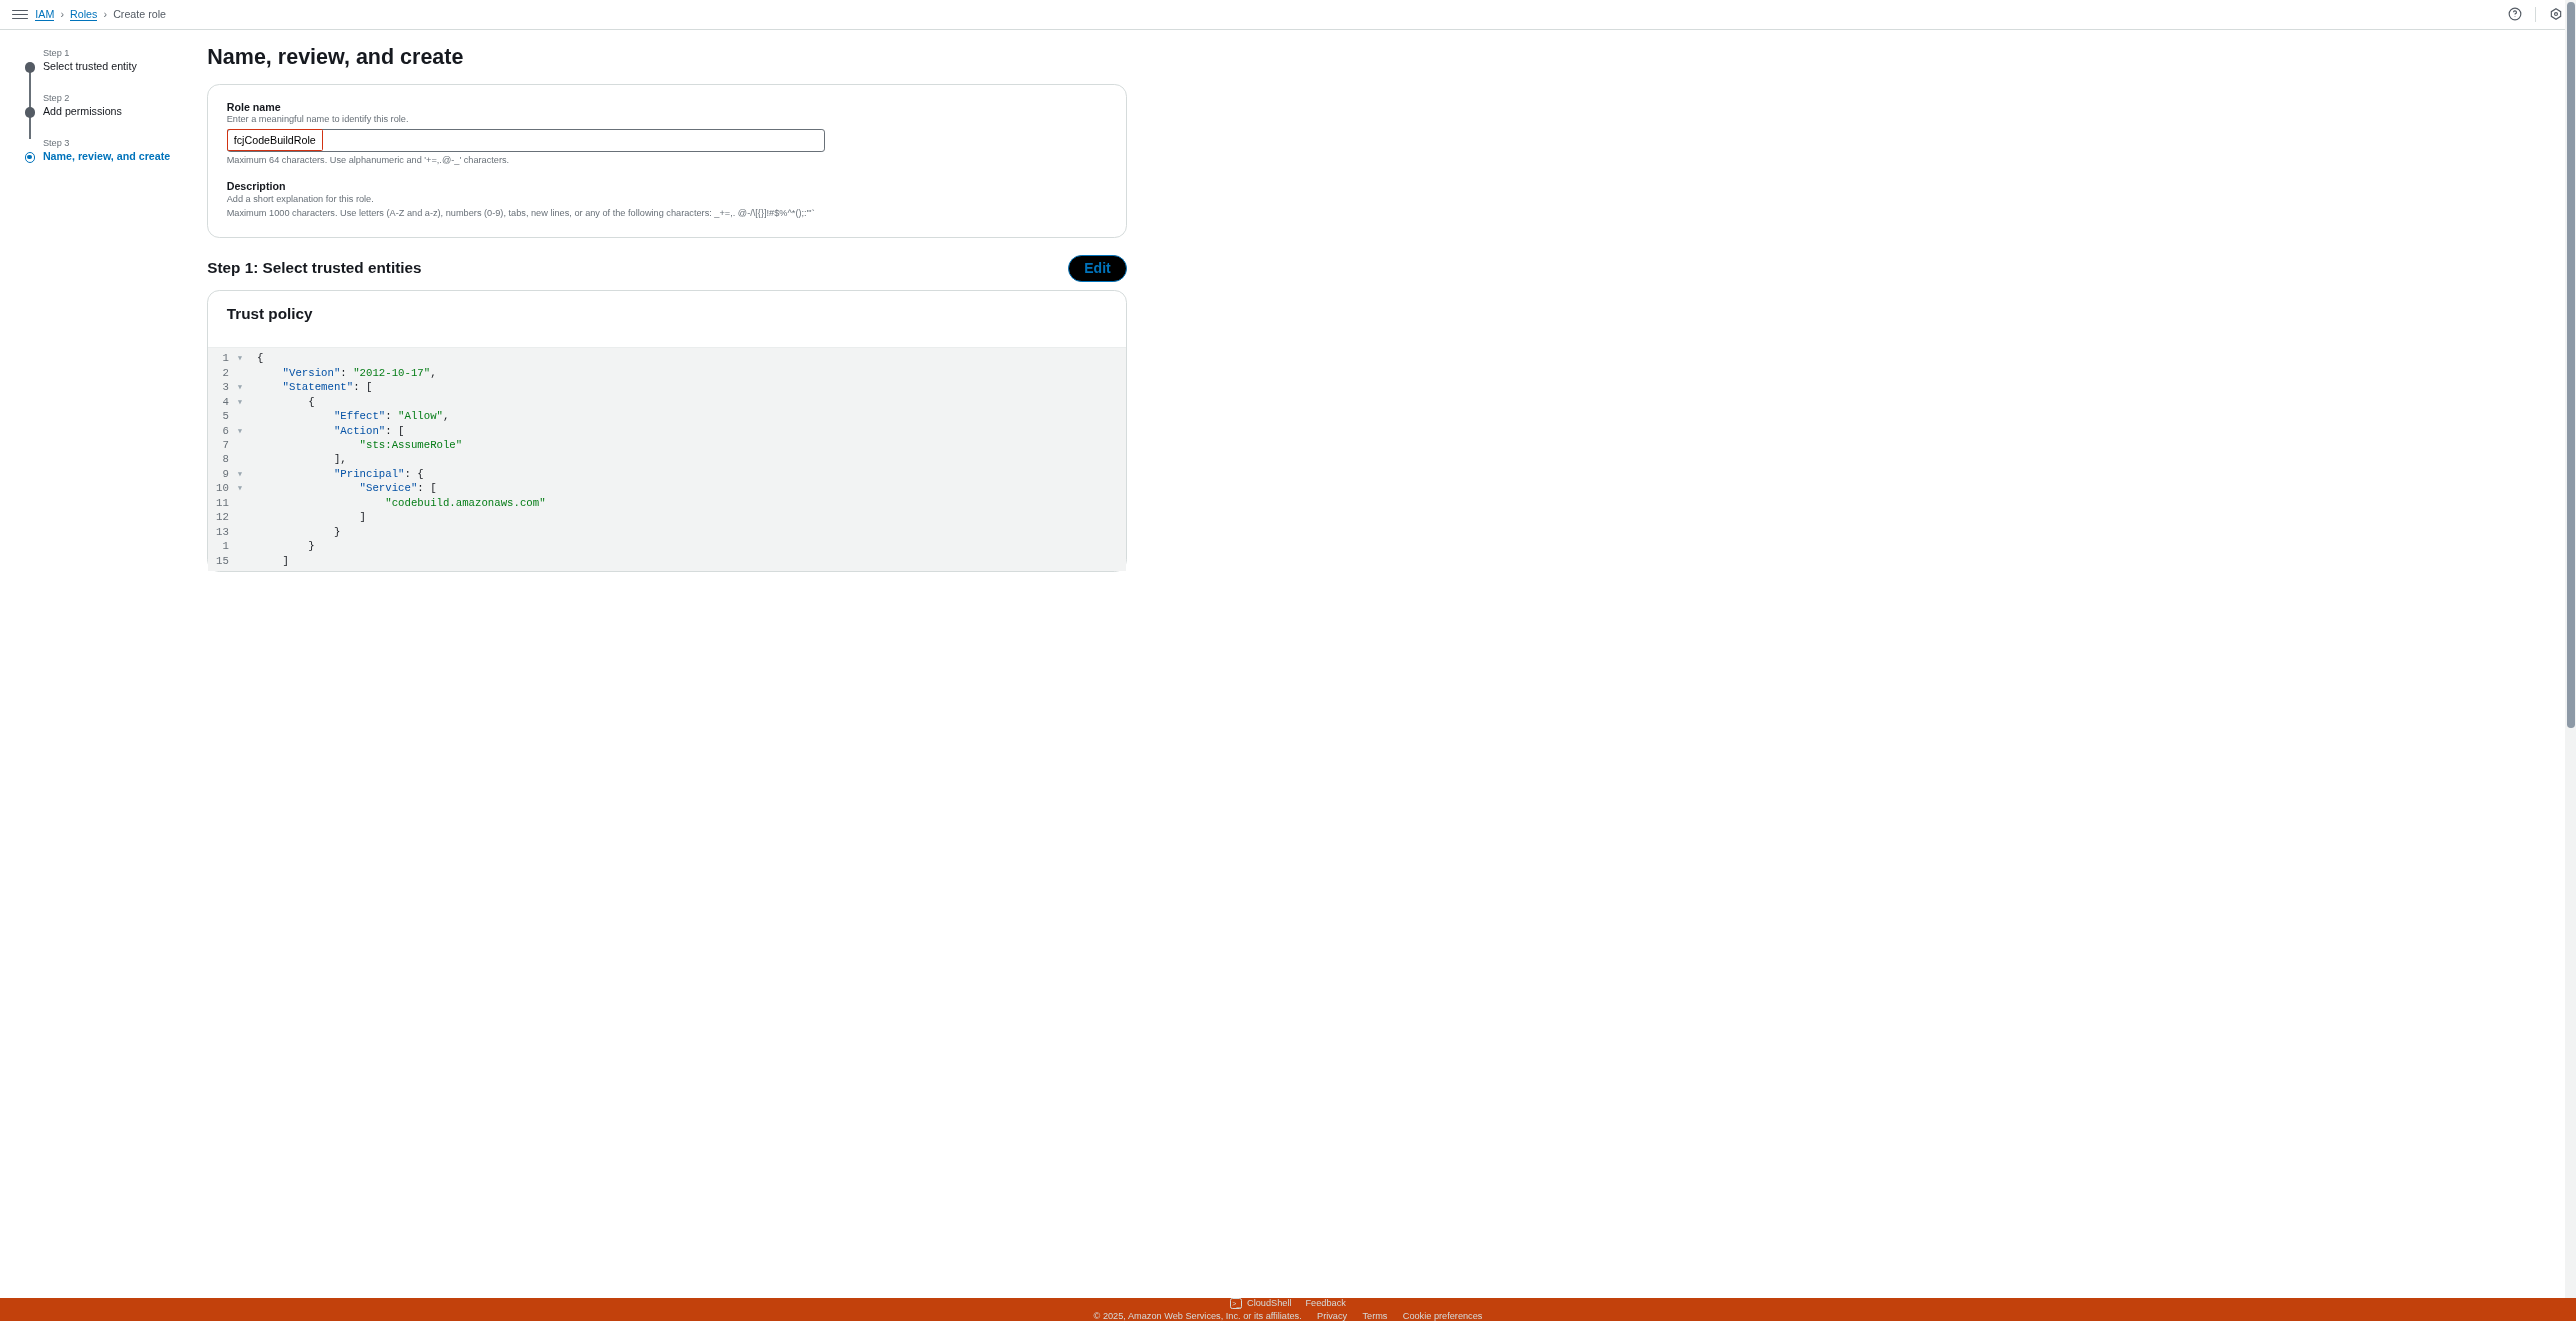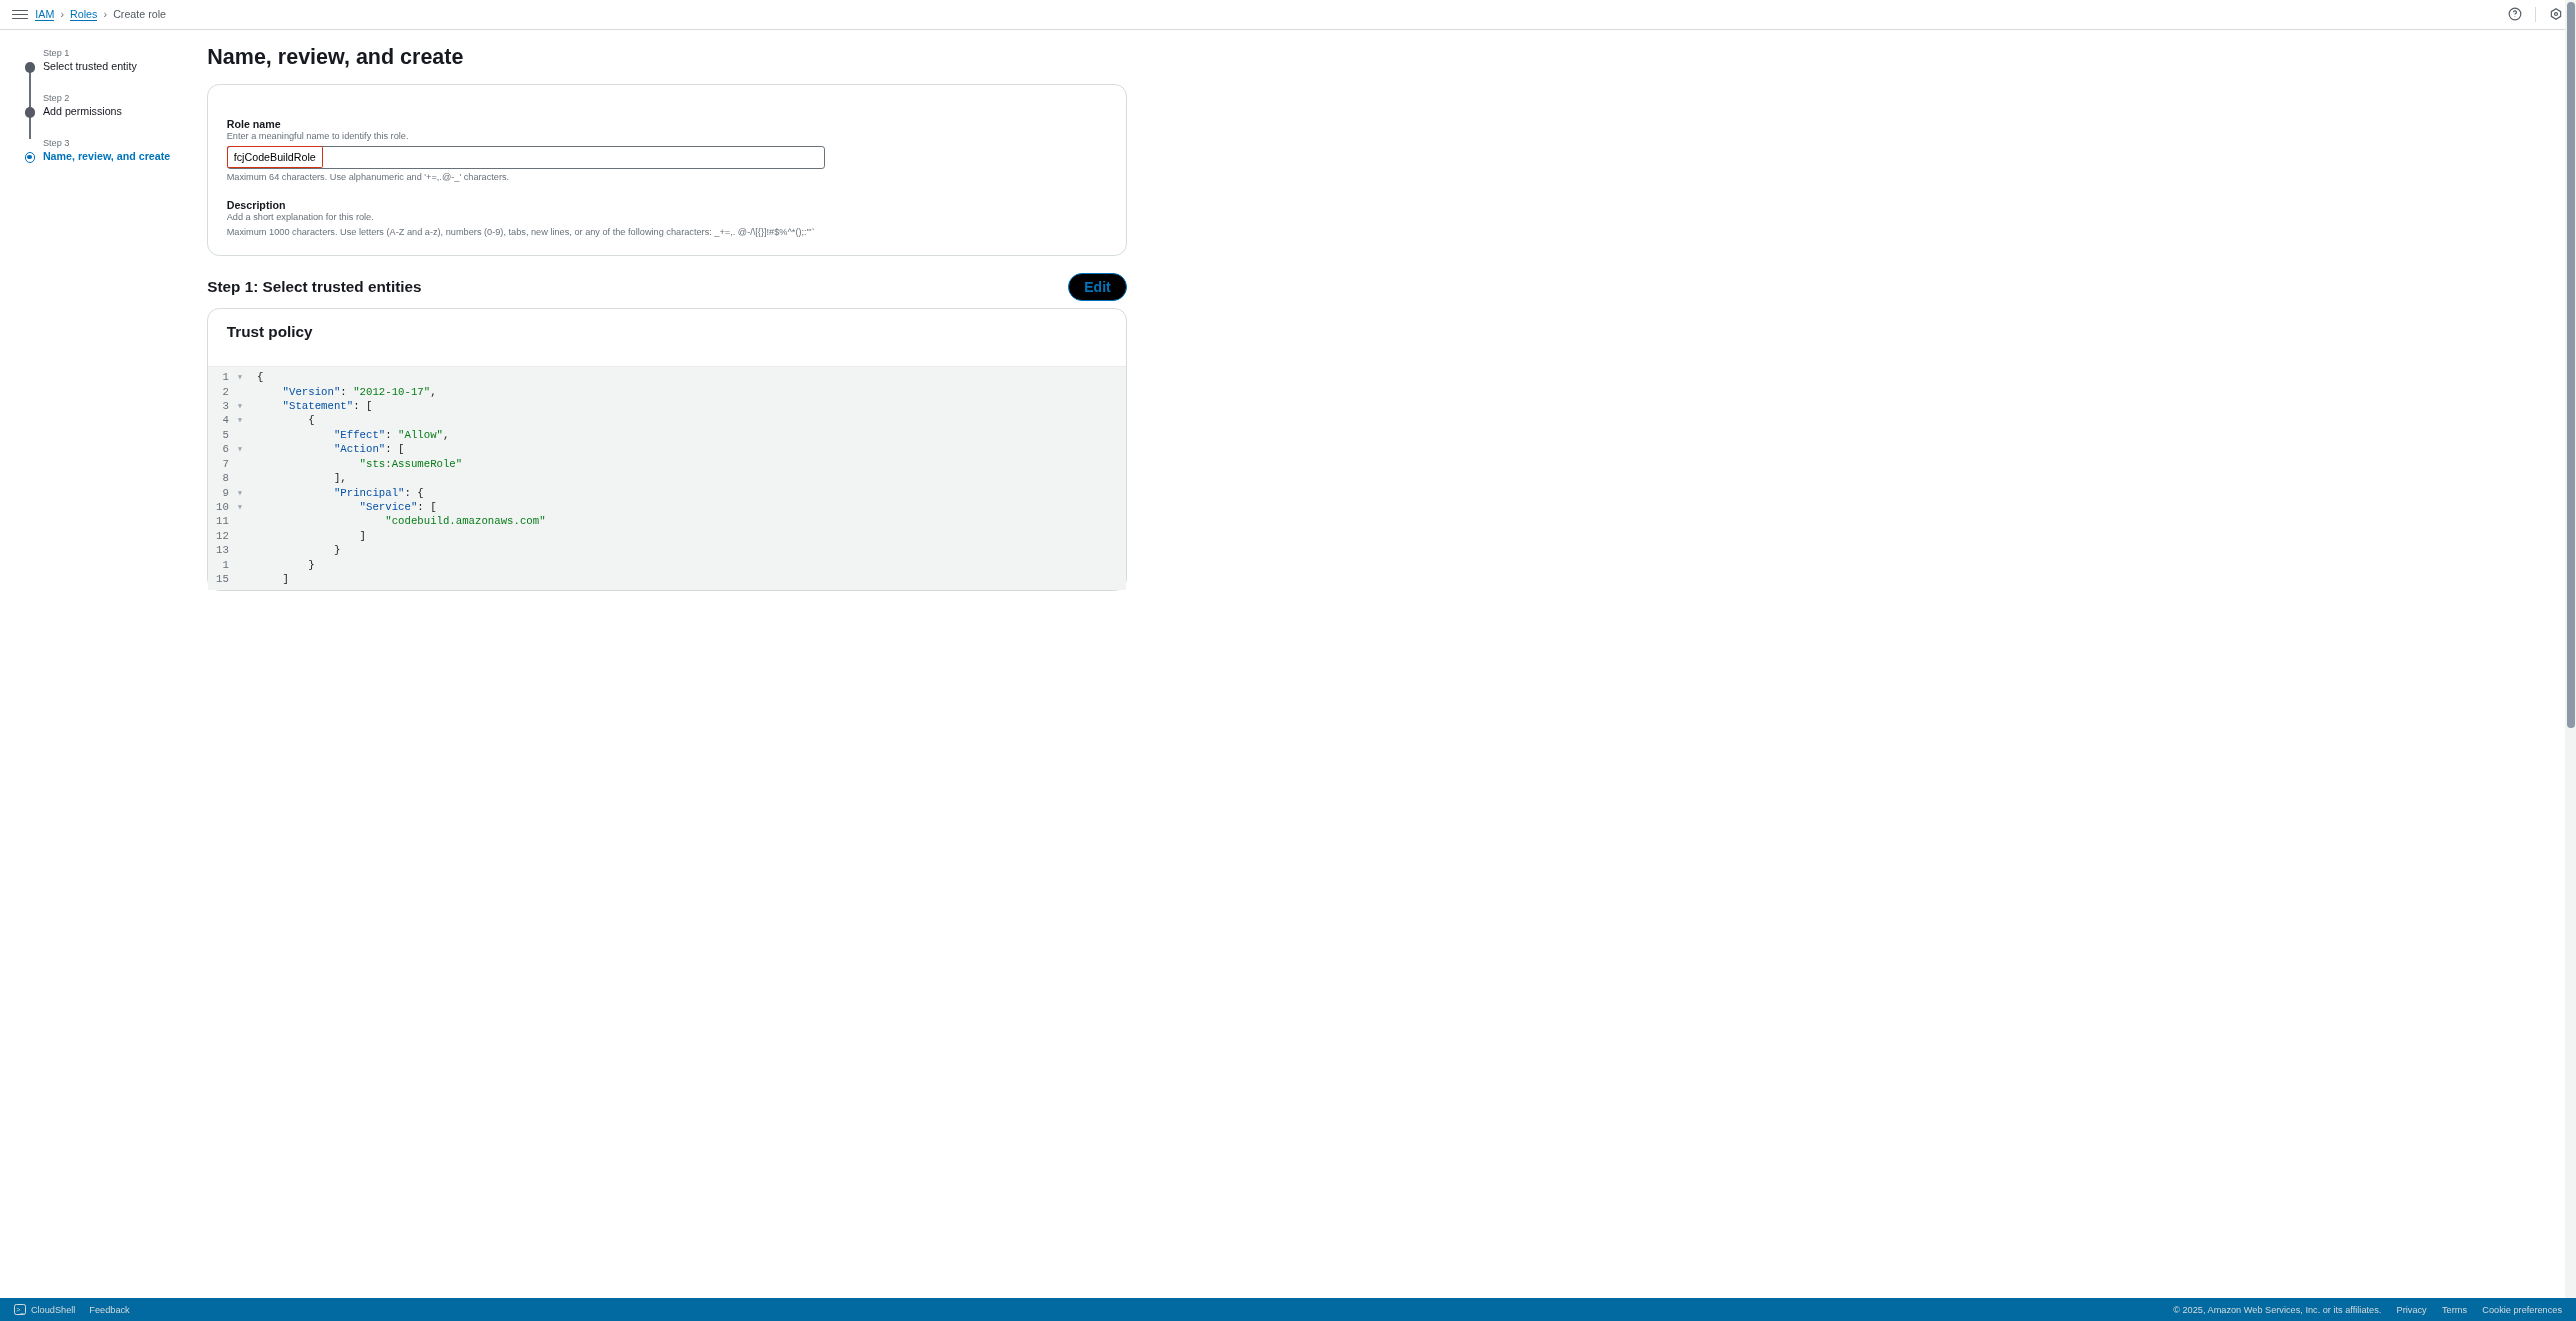--- a/index.html
+++ b/index.html
@@ -62,21 +62,21 @@
     flex: 1; padding: 15.3px 31px 31px 15.3px; overflow-y: auto;
     max-width: 966px;
   }
   h1.page-title { font-size: 21.5px; font-weight: 700; margin-bottom: 14px; }
   .panel {
     border: 0.8px solid #d5dbdb; border-radius: 12.3px; padding: 15.3px 18.4px 18.4px;
     margin-bottom: 17px; background: #ffffff;
   }
   h2.panel-title { font-size: 15.3px; font-weight: 700; margin-bottom: 14px; }
   .form-group { margin-bottom: 15.3px; }
-  .field-label { font-size: 10.7px; font-weight: 700; margin-bottom: 1.5px; margin-top: 17px; }
+  .field-label { font-size: 10.7px; font-weight: 700; margin-bottom: 1.5px; }
   .field-desc { font-size: 9.2px; color: #687078; margin-bottom: 4.6px; }
   .field-constraints { font-size: 9.2px; color: #687078; margin-top: 3.1px; }
   input[type=text].text-input {
     width: 598px; max-width: 100%; padding: 4.6px 6.1px;
     border: 0.8px solid #687078; border-radius: 3.1px; font-size: 10.7px;
     font-family: inherit;
   }
   textarea.textarea-input {
     width: 598px; max-width: 100%; height: 50px; padding: 4.6px 6.1px;
     border: 0.8px solid #687078; border-radius: 3.1px; font-size: 10.7px;
@@ -114,23 +114,23 @@
   .code {
     padding: 3.1px 7.7px; white-space: pre; flex: 1;
   }
   
   .c-key { color: #0451a5; } 
   .c-str { color: #067d17; } 
 
   
   .footer {
     position: fixed; bottom: 0; left: 0; right: 0; height: 23px;
-    background: #0369a1; color: #d5dbdb; display: flex;
+    background: #c2410c; color: #d5dbdb; display: flex;
     align-items: center; justify-content: space-between;
-    padding: 0 14px; font-size: 9.2px;
+    padding: 0 14px; font-size: 9.2px; flex-direction: column;
   }
   .footer-left { display: flex; align-items: center; gap: 14px; }
   .footer-right { display: flex; align-items: center; gap: 15.3px; }
   .footer a { color: #d5dbdb; text-decoration: none; }
   .cloudshell {
     display: flex; align-items: center; gap: 4.6px; cursor: pointer;
   }
   .cloudshell-icon {
     width: 12.3px; height: 10.7px; border: 1.2px solid #d5dbdb; border-radius: 2.3px;
     display: flex; align-items: center; justify-content: center; font-size: 7px;

